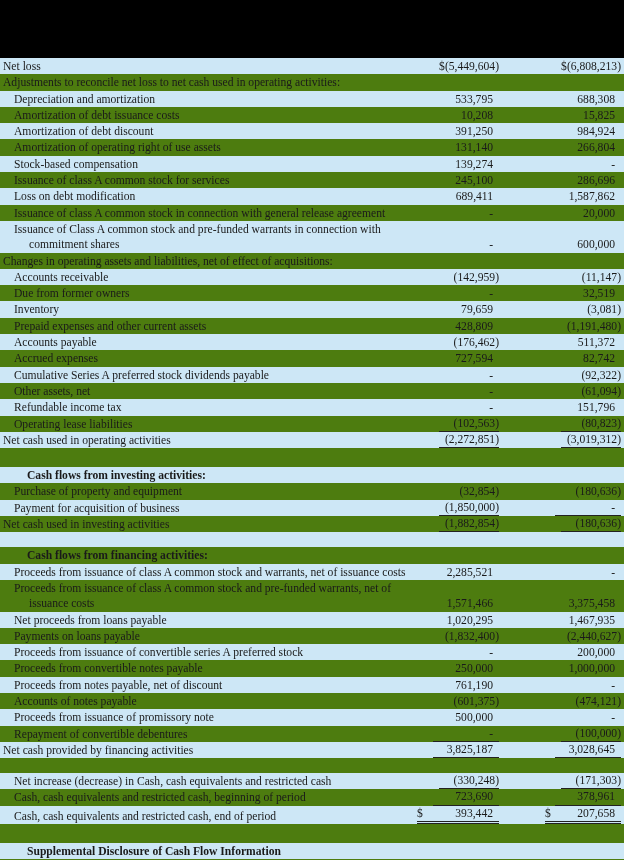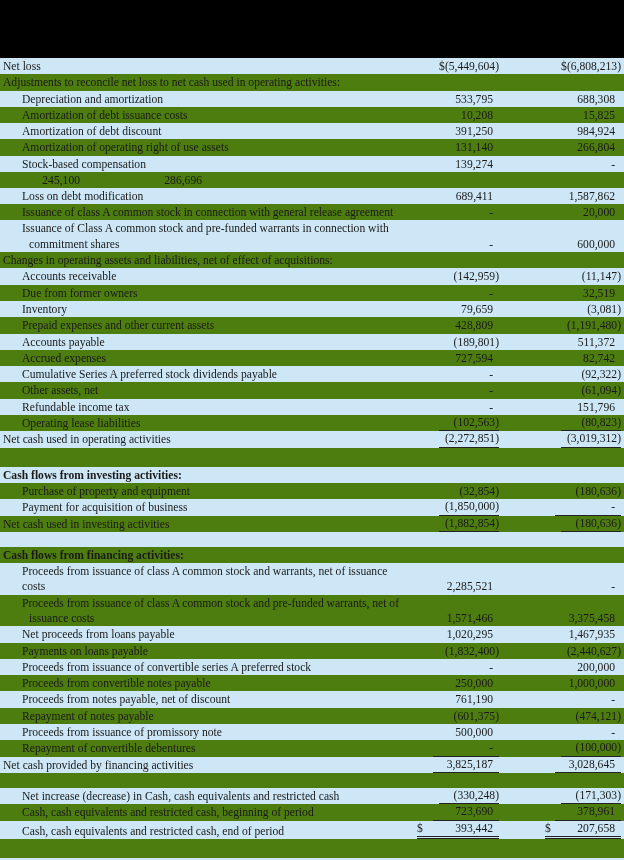--- a/index.html
+++ b/index.html
@@ -4,32 +4,32 @@
 <style>
   html,body{margin:0;padding:0;}
   body{
     width:624px;height:860px;background:#ffffff;overflow:hidden;
     font-family:"Liberation Serif","DejaVu Serif",serif;
     color:#1a1a1a;-webkit-font-smoothing:antialiased;
   }
   .band{width:624px;background:#000;}
   .band.top{height:58px;}
   .sheet{width:624px;}
-  .row{display:flex;align-items:flex-end;min-height:15.8px;line-height:15.3px;font-size:11.6px;}
+  .row{display:flex;align-items:flex-end;min-height:15.8px;line-height:15.3px;font-size:11.6px;justify-content:center;}
   .row.bg-b{background:#cde7f6;}
   .row.bg-w{background:#4d7c0f;}
   .row.spacer{min-height:15px;}
   .row.spacer.tall{min-height:19px;}
   .lbl{flex:1 1 auto;min-width:0;padding-top:1px;}
   .lbl .l1{display:block;}
   .lbl .l2{display:block;}
   .ind0 .l1{padding-left:3px;}
-  .ind1 .l1{padding-left:22px;}
+  .ind1 .l1{padding-left:14px;}
   .lbl .l2{padding-left:29px;}
-  .row.bold .l1{font-weight:bold;}
+  .row.bold .l1{font-weight:bold;margin-left:24px;}
   .cell{flex:0 0 auto;display:flex;flex-direction:column;justify-content:flex-end;}
   .c1{width:86px;}
   .c2{width:81px;padding-right:3px;padding-left:41px;}
   .vbox{margin-left:auto;text-align:right;white-space:nowrap;}
   .vbox.pad{padding-right:6px;}           
   .vbox.u{border-bottom:1px solid #222;}
   .vbox.uu{border-bottom:3px double #222;}
   .c1 .vbox.u,.c1 .vbox.uu{width:60px;}
   .c2 .vbox.u,.c2 .vbox.uu{width:60px;}
   .vbox.money{display:flex;justify-content:space-between;}
@@ -112,20 +112,23 @@
           <span class="l1">Stock-based compensation</span>
         </div>
         <div class="cell c1">
           <div class="vbox pad">139,274</div>
         </div>
         <div class="cell c2">
           <div class="vbox pad">-</div>
         </div>
       </div>
       <div class="row bg-w">
+        <div class="lbl ind1">
+          <span class="l1">Issuance of class A common stock for services</span>
+        </div>
         <div class="cell c1">
           <div class="vbox pad">245,100</div>
         </div>
         <div class="cell c2">
           <div class="vbox pad">286,696</div>
         </div>
       </div>
       <div class="row bg-b">
         <div class="lbl ind1">
           <span class="l1">Loss on debt modification</span>
@@ -209,21 +212,21 @@
         </div>
         <div class="cell c2">
           <div class="vbox">(1,191,480)</div>
         </div>
       </div>
       <div class="row bg-b">
         <div class="lbl ind1">
           <span class="l1">Accounts payable</span>
         </div>
         <div class="cell c1">
-          <div class="vbox">(189,801)</div>
+          <div class="vbox">(176,462)</div>
         </div>
         <div class="cell c2">
           <div class="vbox pad">511,372</div>
         </div>
       </div>
       <div class="row bg-w">
         <div class="lbl ind1">
           <span class="l1">Accrued expenses</span>
         </div>
         <div class="cell c1">
@@ -410,21 +413,21 @@
         </div>
         <div class="cell c1">
           <div class="vbox pad">761,190</div>
         </div>
         <div class="cell c2">
           <div class="vbox pad">-</div>
         </div>
       </div>
       <div class="row bg-w">
         <div class="lbl ind1">
-          <span class="l1">Repayment of notes payable</span>
+          <span class="l1">Accounts of notes payable</span>
         </div>
         <div class="cell c1">
           <div class="vbox">(601,375)</div>
         </div>
         <div class="cell c2">
           <div class="vbox">(474,121)</div>
         </div>
       </div>
       <div class="row bg-b">
         <div class="lbl ind1">

